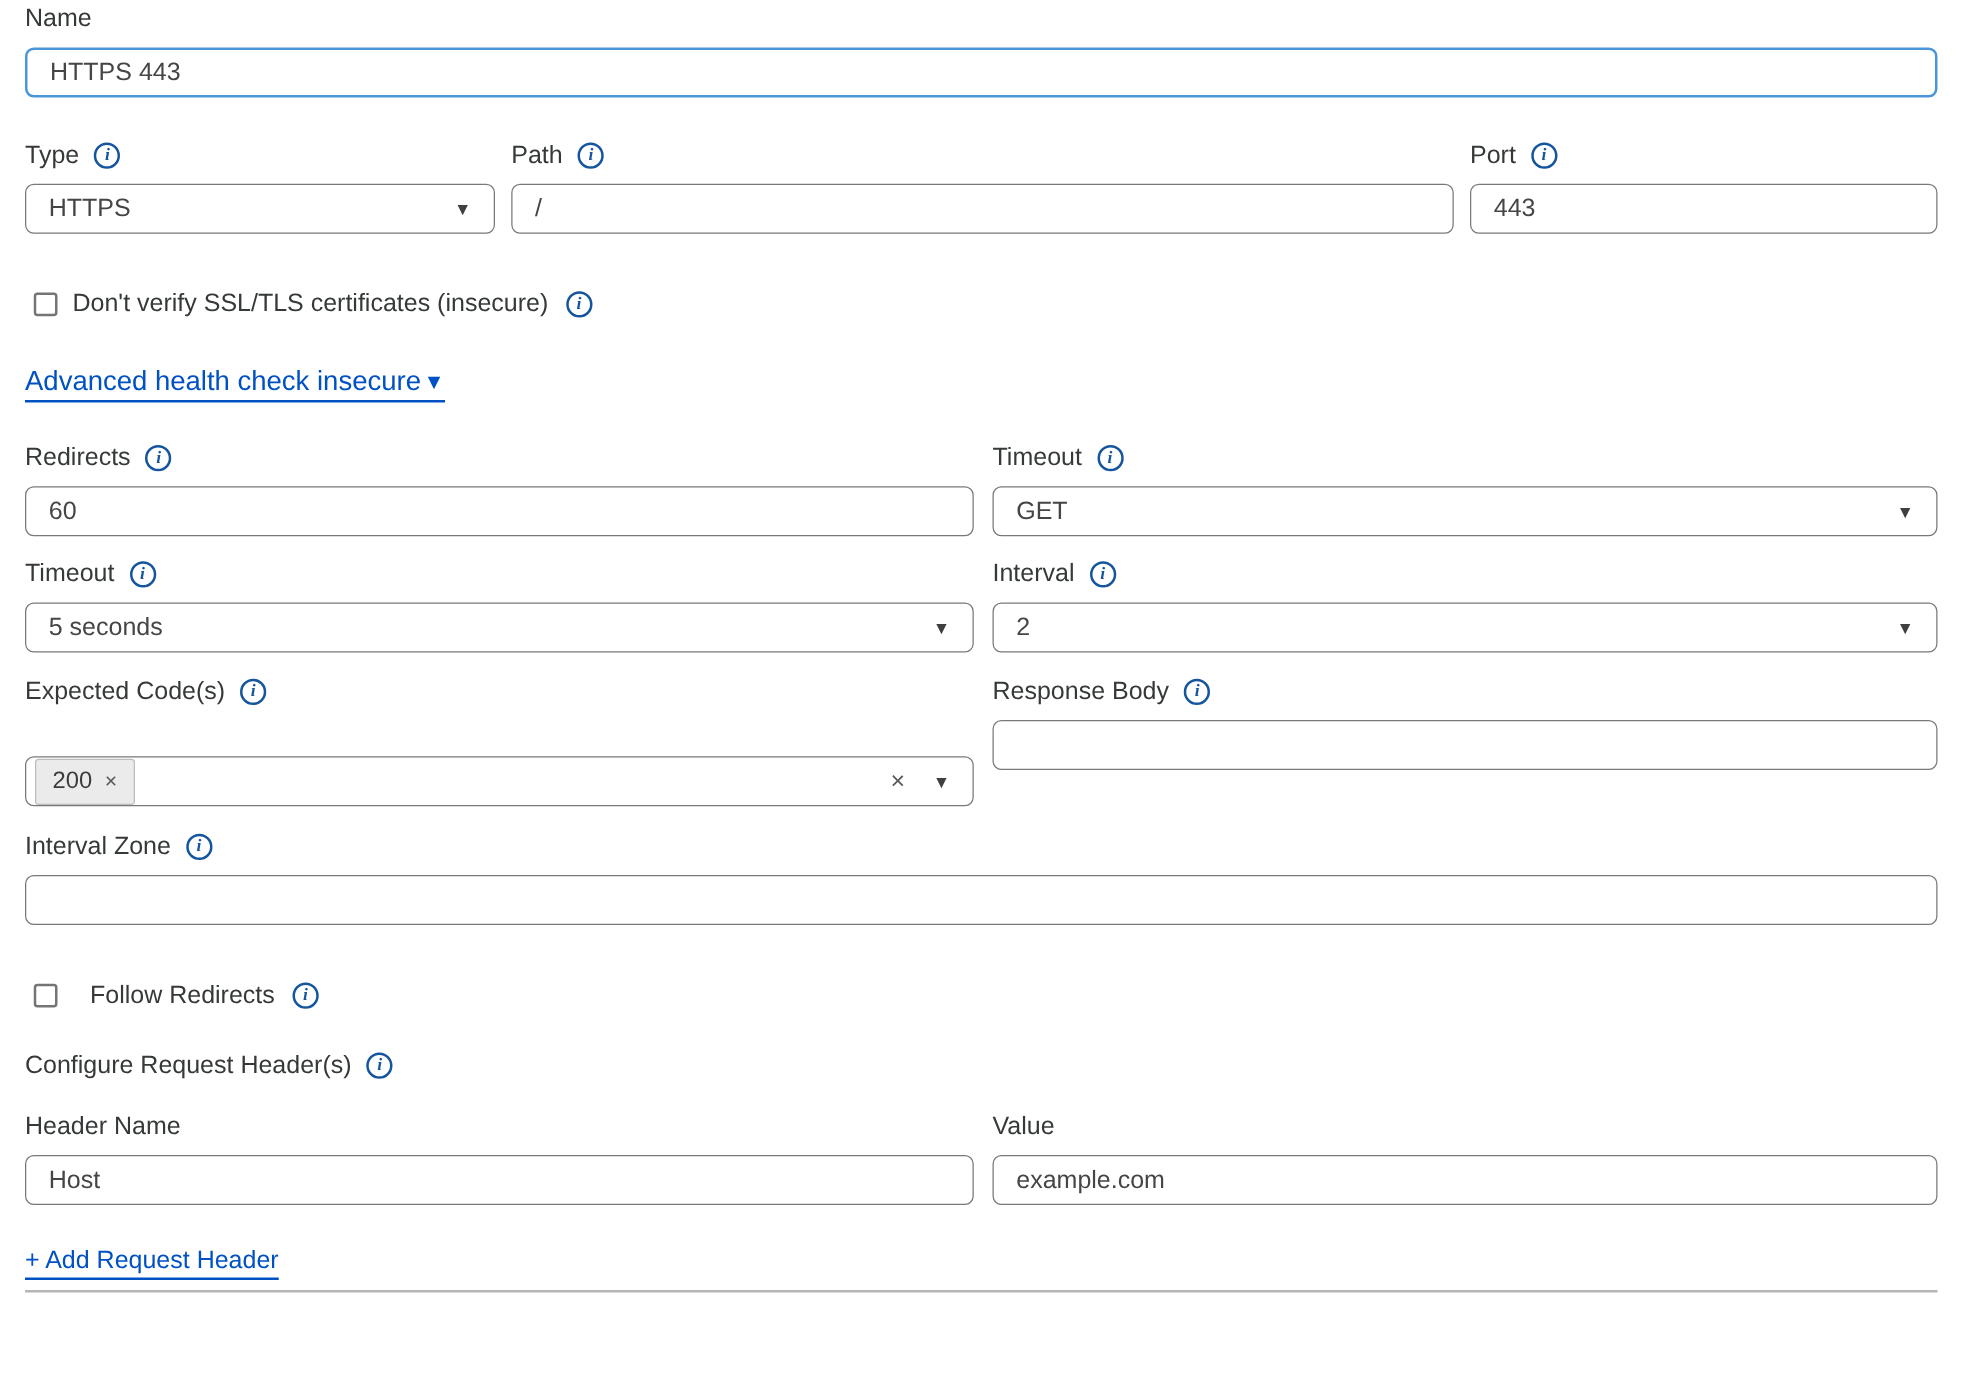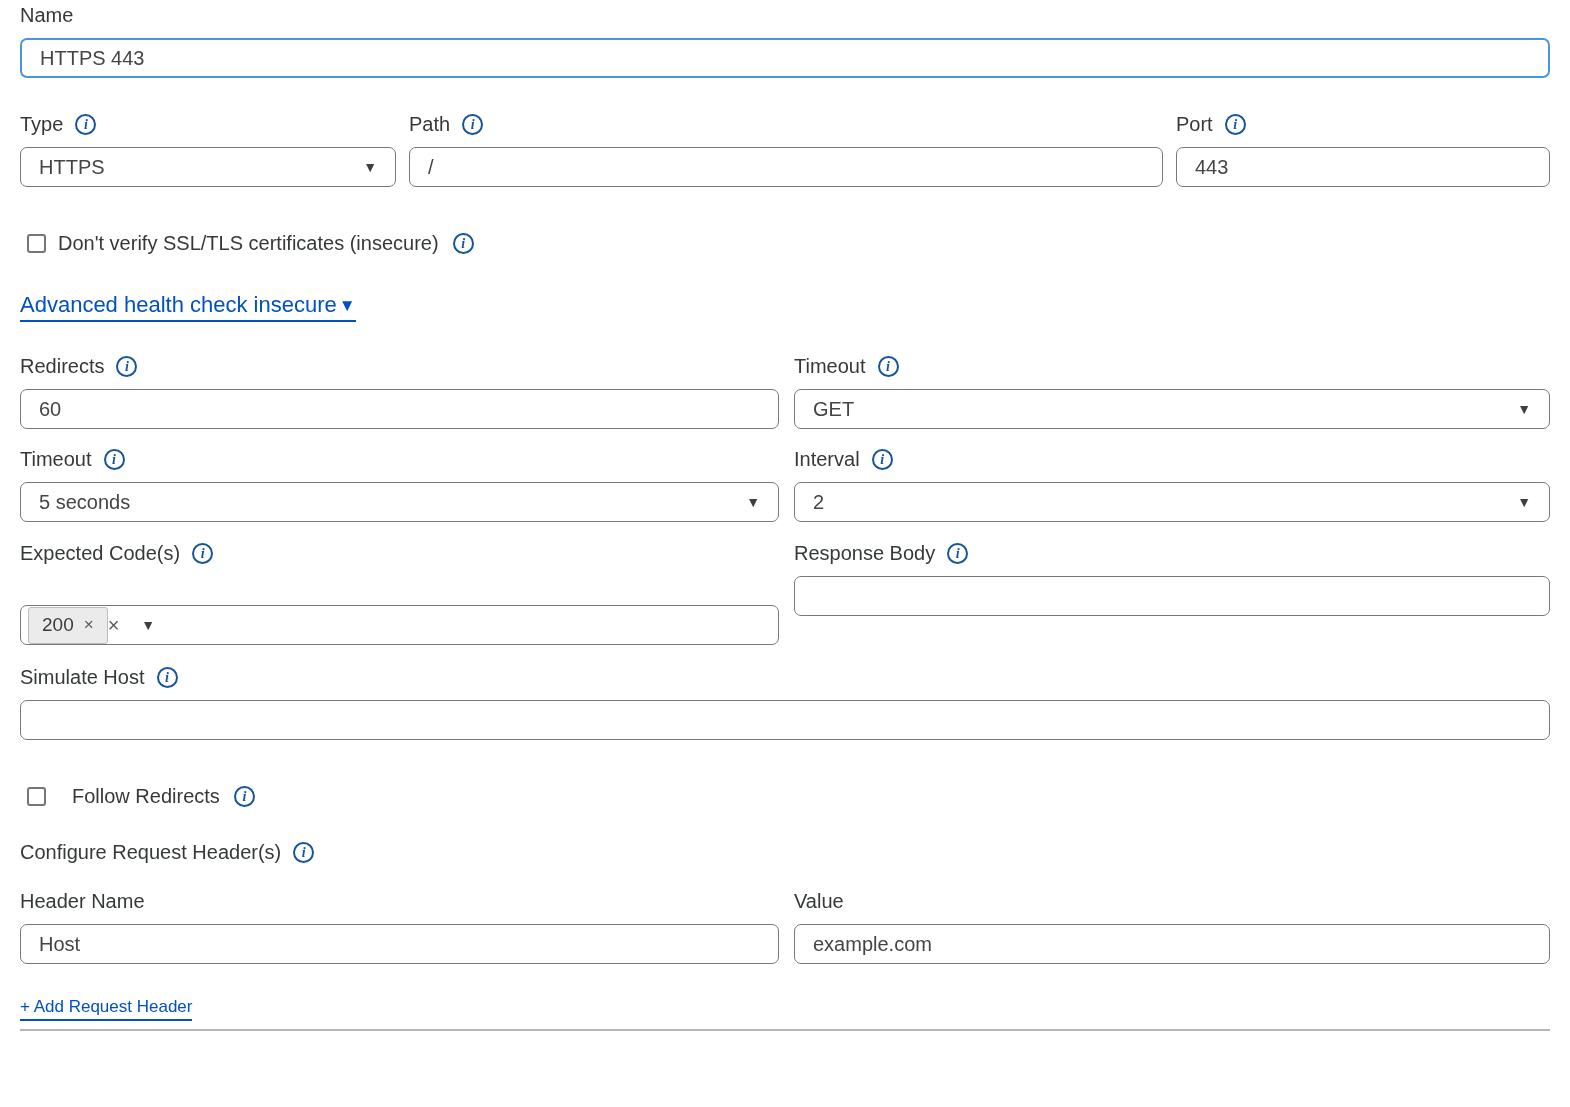--- a/index.html
+++ b/index.html
@@ -84,36 +84,36 @@
   .checkbox {
     width: 19px; height: 19px;
     border: 2px solid #757575;
     border-radius: 3px;
     background: #fff;
     flex: 0 0 auto;
     cursor: pointer;
   }
   .link {
     color: #0051c3;
-    font-size: 17px;
+    font-size: 20px;
     text-decoration: none;
     border-bottom: 2px solid #0051c3;
     padding-bottom: 2px;
     display: inline-flex;
     align-items: center;
     cursor: pointer;
   }
   .link.big { font-size: 22px; }
   .link .tri {
     font-size: 17px;
     margin-left: 2px;
     line-height: 1;
     color: #0051c3;
   }
-  .multiselect { padding-left: 7px; margin-top: 40px; }
+  .multiselect { justify-content: space-between; padding-left: 7px; margin-top: 40px; }
   .chip {
     background: #ebebeb;
     border: 1px solid #bdbdbd;
     border-radius: 3px;
     height: 37px;
     display: inline-flex;
     align-items: center;
     gap: 10px;
     padding: 0 13px;
     font-size: 19px;
@@ -266,21 +266,21 @@
         <span class="info">i</span>
       </div>
       <div class="control">
         <input type="text" value="" style="">
       </div>
     </div>
   </div>
 
   <div class="mt-zone">
     <div class="label-row">
-      <span>Simulate Host</span>
+      <span>Interval Zone</span>
       <span class="info">i</span>
     </div>
     <div class="control">
       <input type="text" value="" style="">
     </div>
   </div>
 
   <div class="checkbox-row mt-chk2">
     <span class="checkbox"></span>
     <span class="gap24">Follow Redirects</span>

